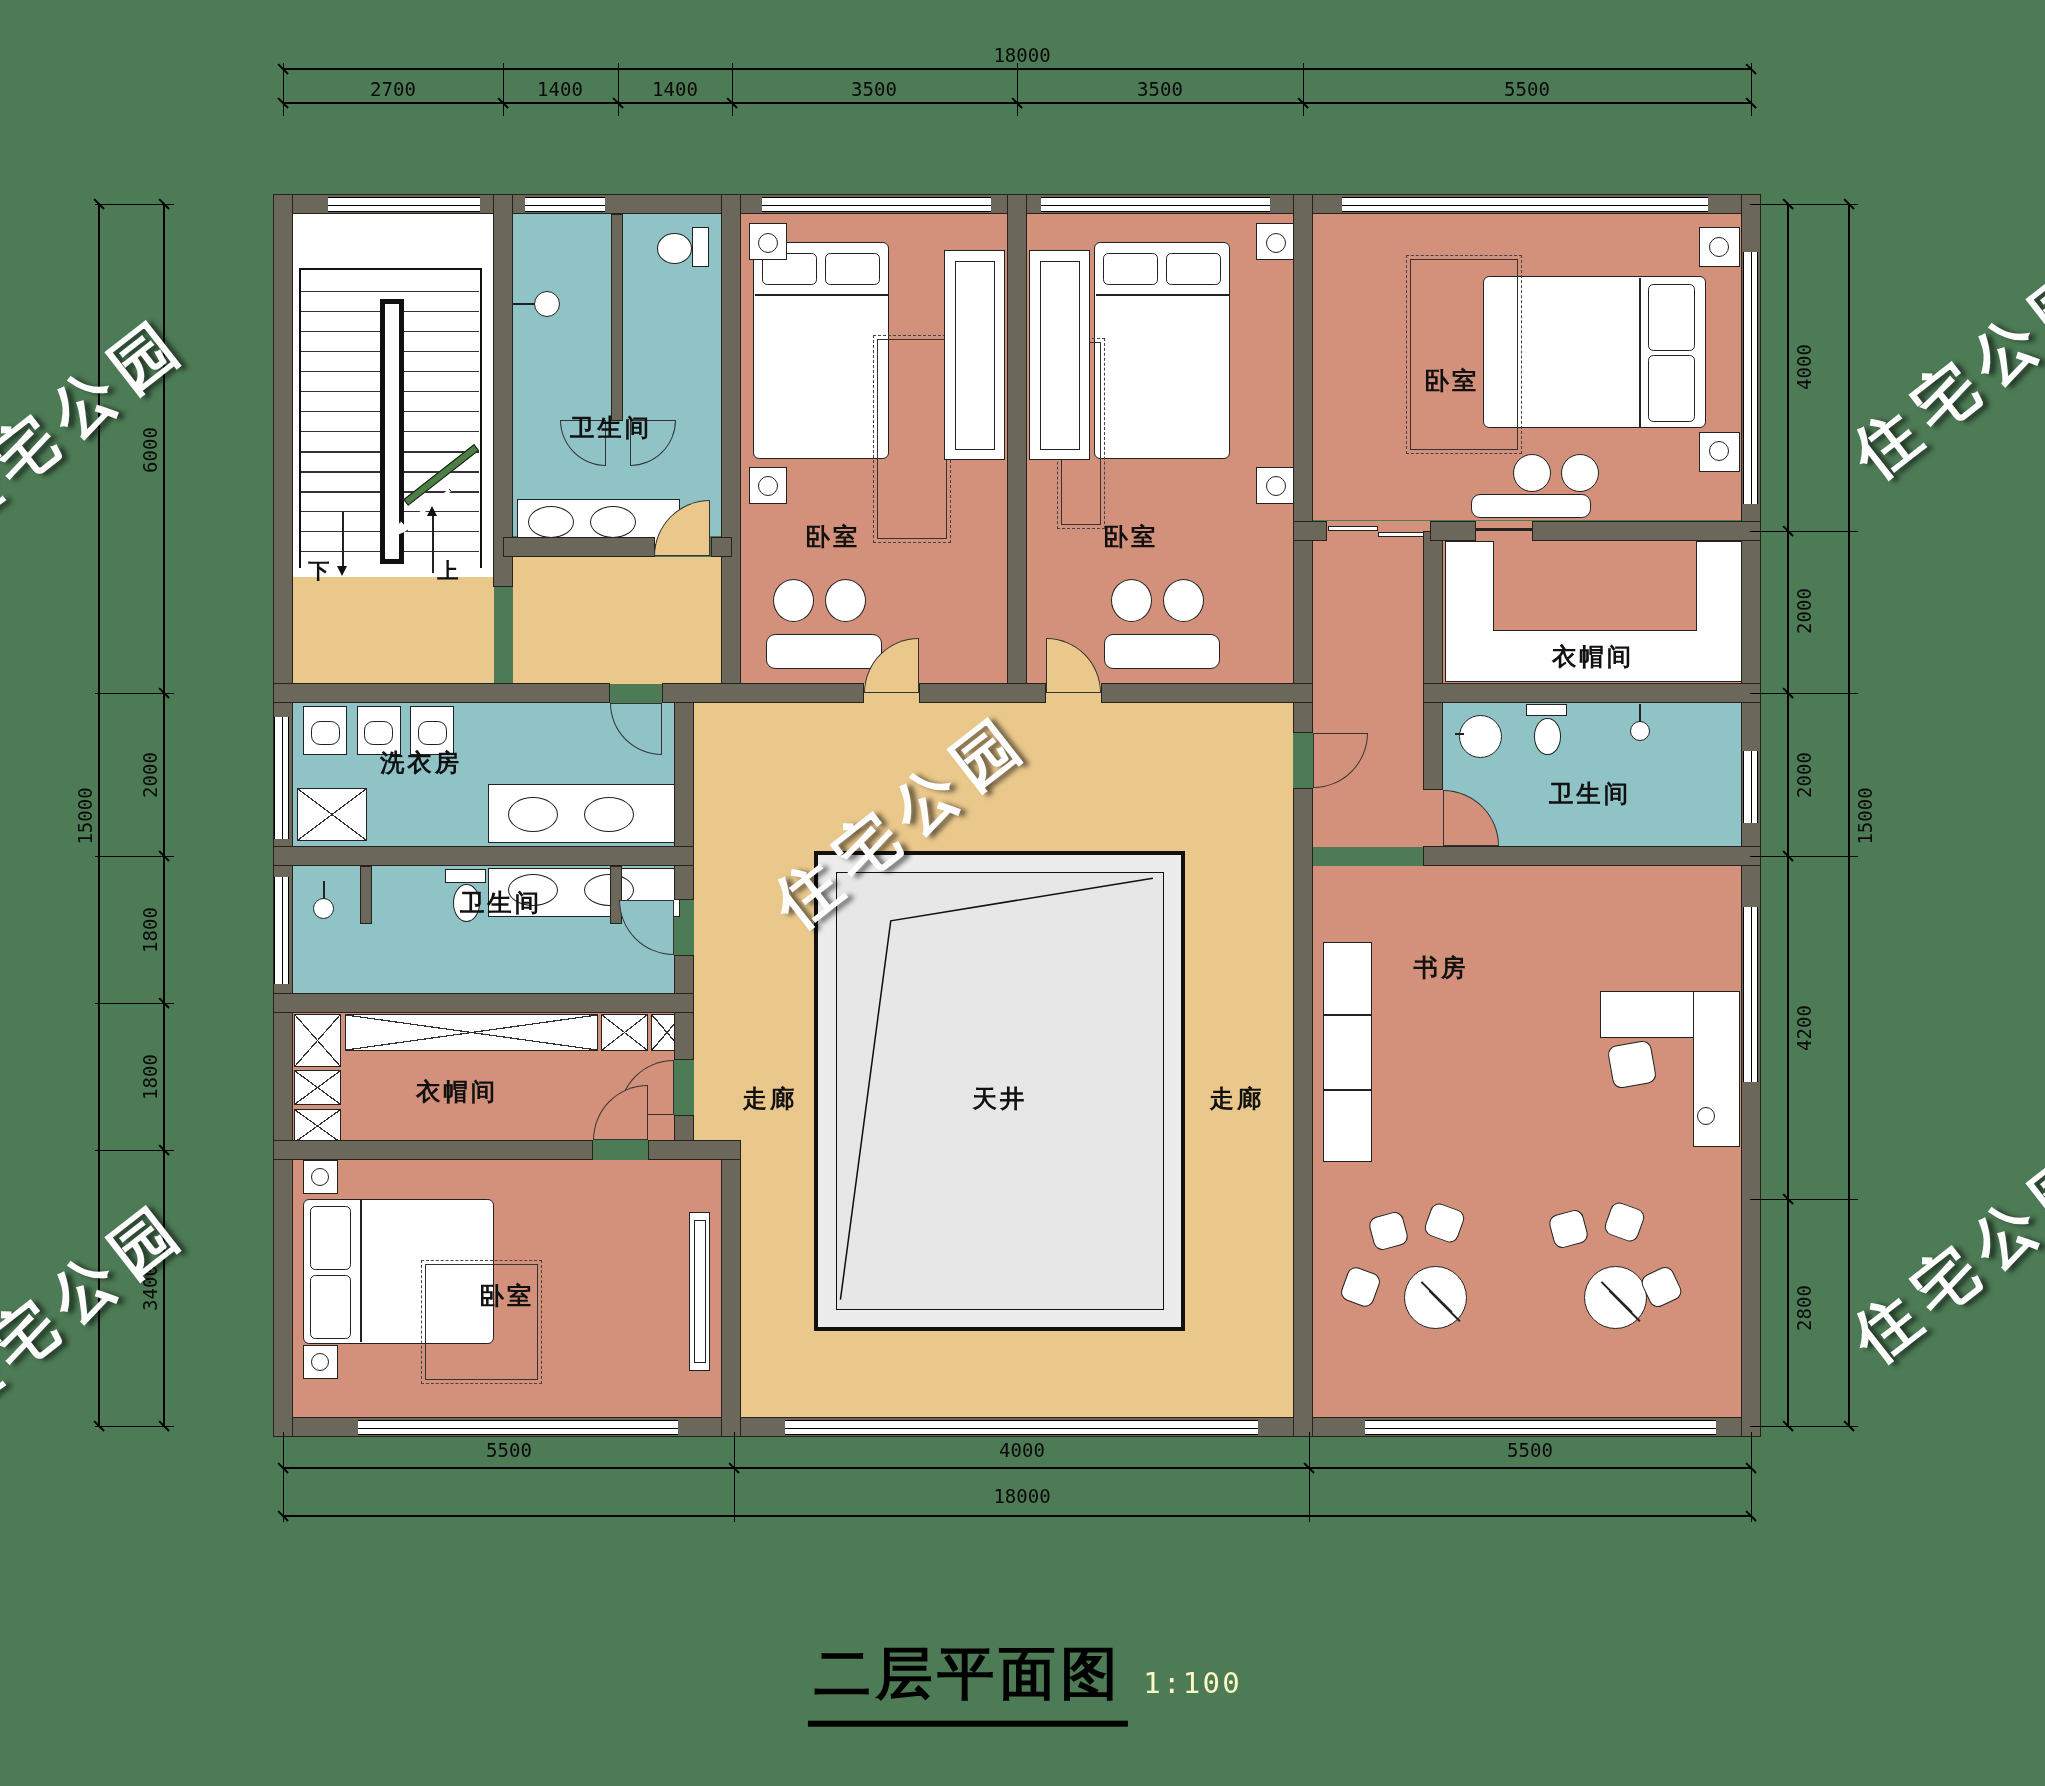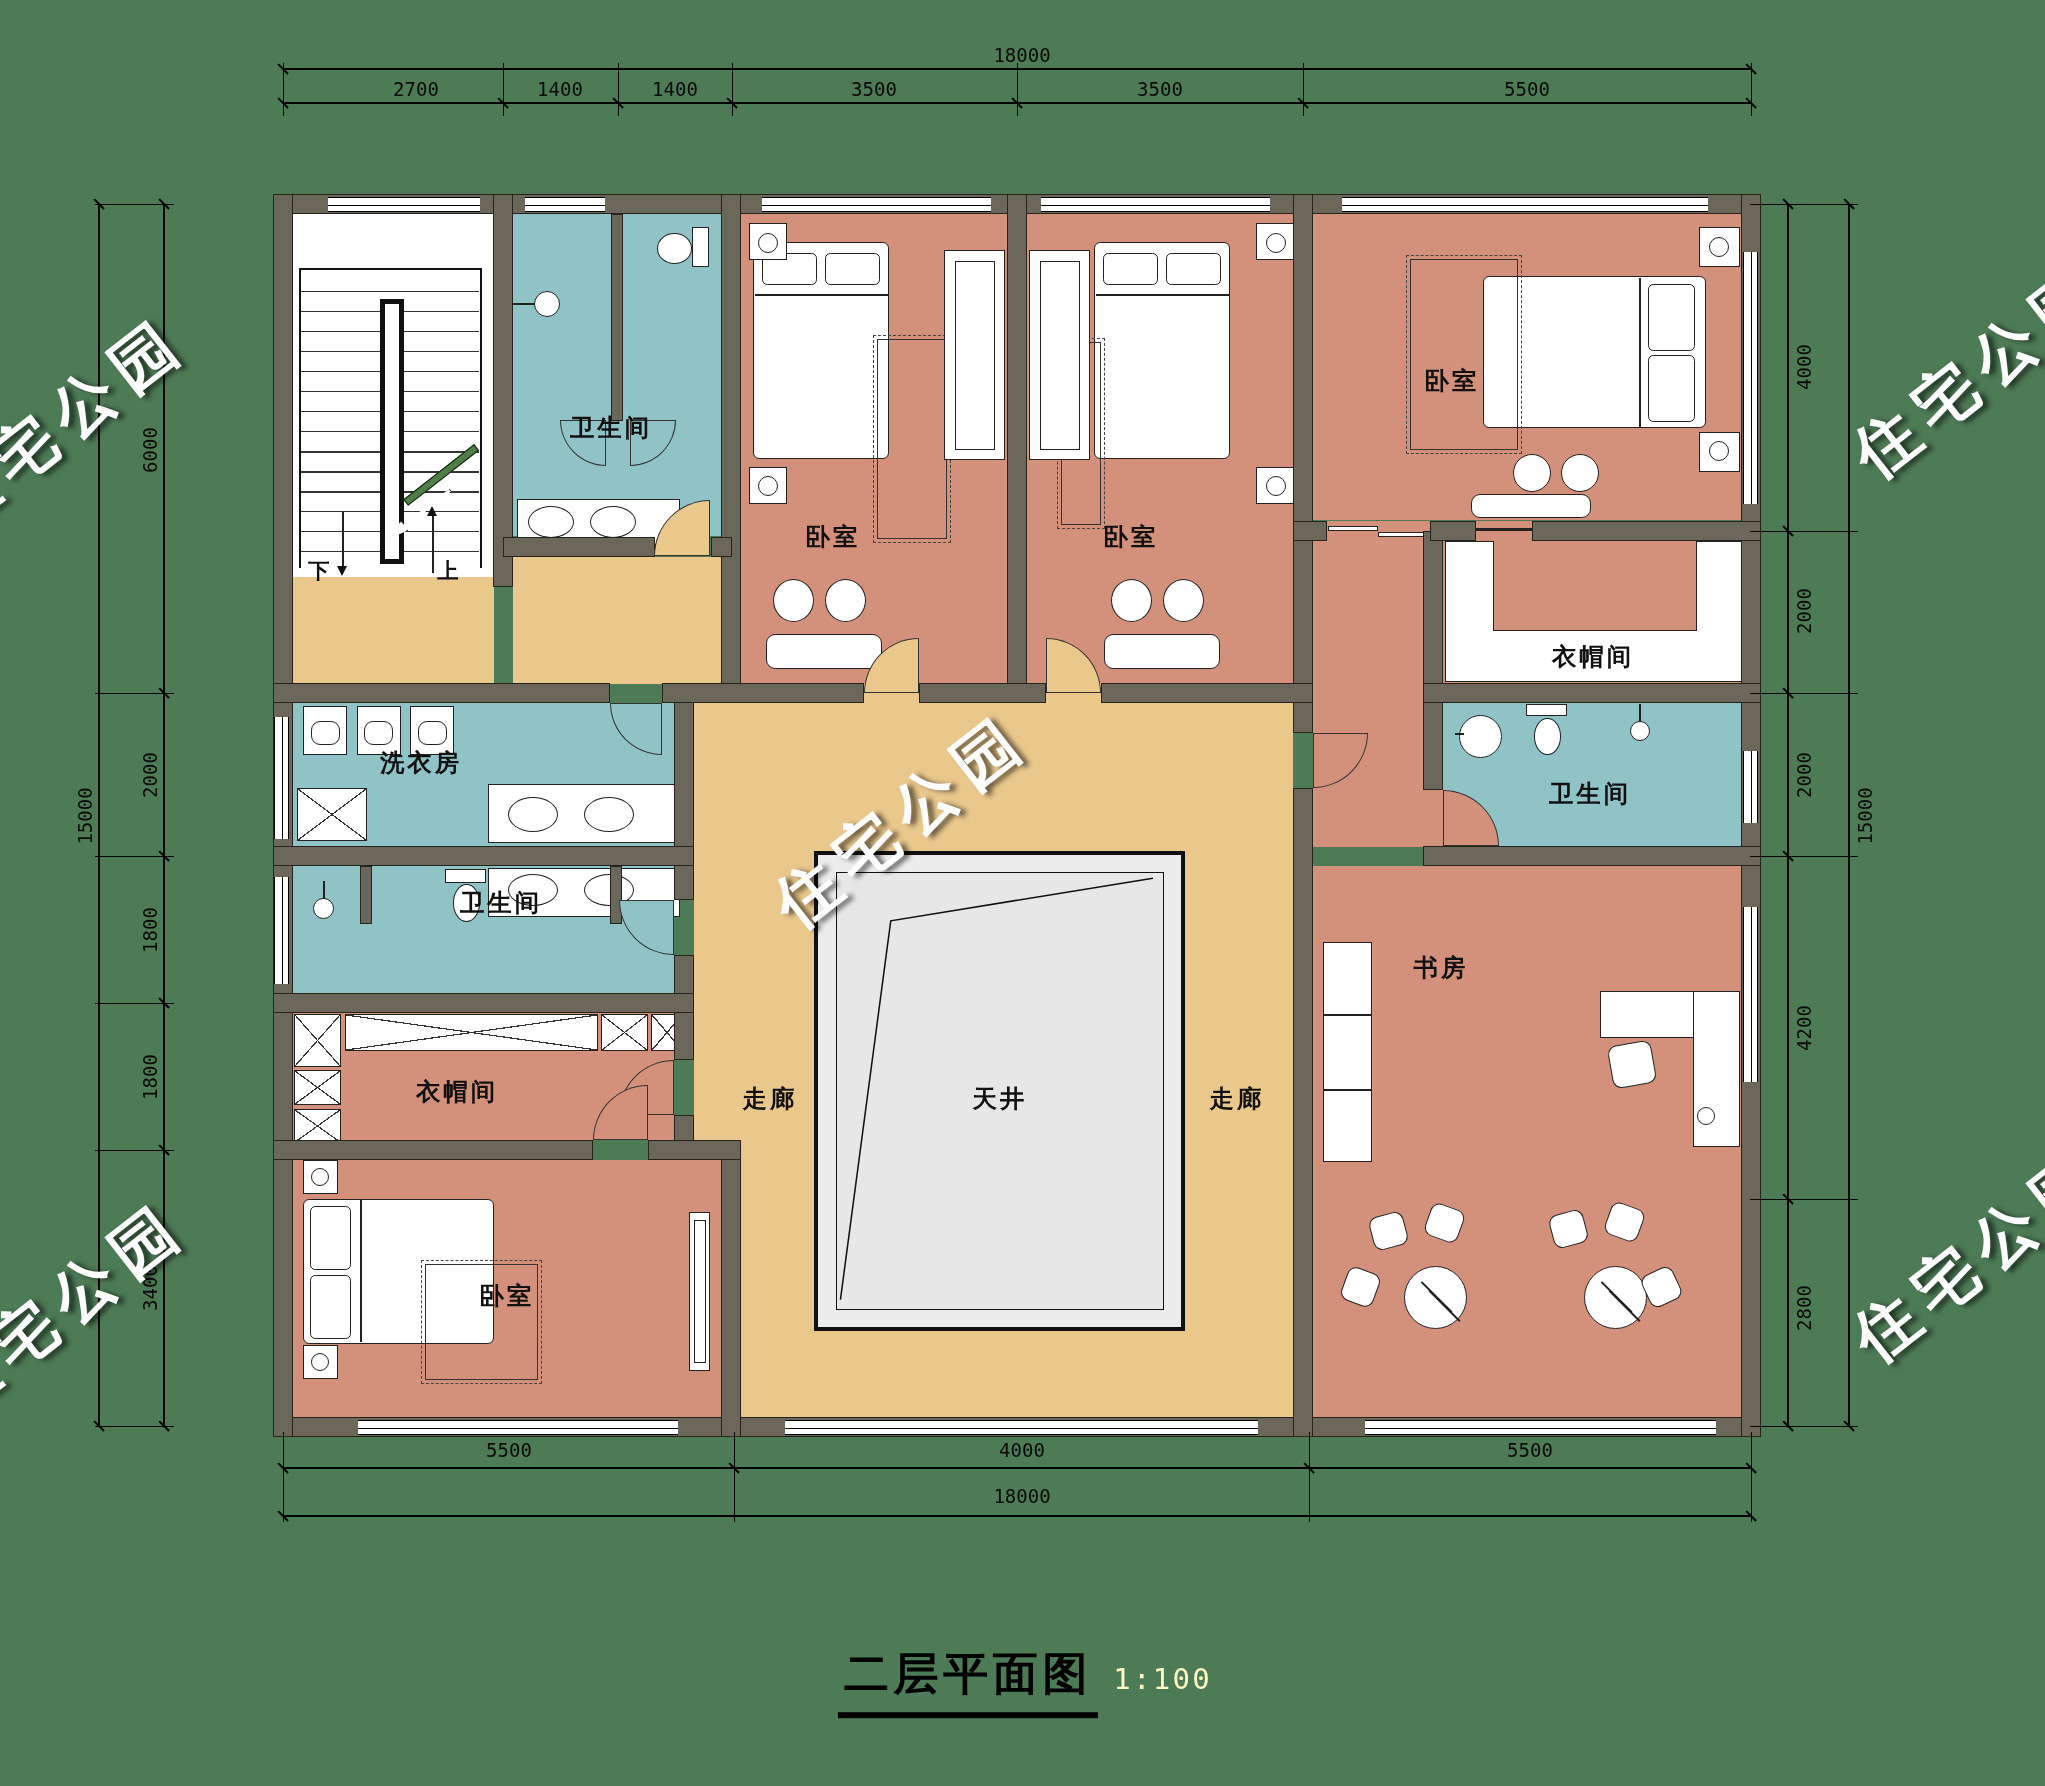--- a/index.html
+++ b/index.html
@@ -36,21 +36,21 @@
   .tri-dn{position:absolute;width:0;height:0;border-left:5.3px solid transparent;border-right:5.3px solid transparent;border-top:10.7px solid #111}
   .rlabel{position:absolute;transform:translate(-50%,-50%);font-family:"Liberation Serif",serif;font-size:24.4px;font-weight:700;color:#111;white-space:nowrap;letter-spacing:3px}
   .slabel{position:absolute;transform:translate(-50%,-50%);font-family:"Liberation Serif",serif;font-size:21.3px;font-weight:700;color:#111;white-space:nowrap}
   .dnum{position:absolute;transform:translate(-50%,-50%);font-family:"DejaVu Sans Mono",monospace;font-size:19px;color:#0a0a0a;white-space:nowrap}
   .dnum.v{transform:translate(-50%,-50%) rotate(-90deg)}
   .dline{position:absolute;background:#000}
   .tick{position:absolute;width:13.7px;height:2px;background:#000;transform:translate(-50%,-50%) rotate(45deg)}
   .extl{position:absolute;background:#000}
   .wm{position:absolute;font-weight:bold;font-size:63px;color:#fdfdfd;letter-spacing:12.2px;white-space:nowrap;transform:rotate(-38deg);text-shadow:3.8px 4.6px 5.3px rgba(0,0,0,.55);font-family:"Liberation Sans",sans-serif}
   #title{position:absolute;left:1025px;top:1681px;transform:translate(-50%,-50%);display:flex;align-items:baseline;gap:15.2px}
-  .title-cn{font-family:"Liberation Serif",serif;font-weight:bold;font-size:45px;color:#000;border-bottom:6.1px solid #000;padding:0 6.1px 7.6px;letter-spacing:4.6px;white-space:nowrap}
+  .title-cn{font-family:"Liberation Serif",serif;font-weight:bold;font-size:57px;color:#000;border-bottom:6.1px solid #000;padding:0 6.1px 7.6px;letter-spacing:4.6px;white-space:nowrap}
   .title-scale{font-family:"DejaVu Sans Mono",monospace;font-size:29px;color:#fef9c3;letter-spacing:2.3px}
   svg{position:absolute;left:0;top:0;pointer-events:none}
 </style>
 </head>
 <body>
 
 <div id="canvas">
 
   <div class="flr" style="left:293px;top:214px;width:201px;height:363px;background:#fff"></div>
   <div class="flr" style="left:293px;top:577px;width:201px;height:106px;background:#eac88c"></div>
@@ -339,21 +339,21 @@
       <div class="extl" style="left: 95px; top: 1426px; width: 79px; height: 1.1px;"></div>
       <div class="extl" style="left: 1750px; top: 204px; width: 108px; height: 1.1px;"></div>
       <div class="extl" style="left: 1750px; top: 531px; width: 108px; height: 1.1px;"></div>
       <div class="extl" style="left: 1750px; top: 693px; width: 108px; height: 1.1px;"></div>
       <div class="extl" style="left: 1750px; top: 856px; width: 108px; height: 1.1px;"></div>
       <div class="extl" style="left: 1750px; top: 1199px; width: 108px; height: 1.1px;"></div>
       <div class="extl" style="left: 1750px; top: 1426px; width: 108px; height: 1.1px;"></div>
     </div>
 
   <span class="dnum" style="left:1022px;top:55px">18000</span>
-  <span class="dnum" style="left:416px;top:89px">2700</span>
+  <span class="dnum" style="left:393px;top:89px">2700</span>
   <span class="dnum" style="left:560px;top:89px">1400</span>
   <span class="dnum" style="left:675px;top:89px">1400</span>
   <span class="dnum" style="left:874px;top:89px">3500</span>
   <span class="dnum" style="left:1160px;top:89px">3500</span>
   <span class="dnum" style="left:1527px;top:89px">5500</span>
   <span class="dnum" style="left:509px;top:1450px">5500</span>
   <span class="dnum" style="left:1022px;top:1450px">4000</span>
   <span class="dnum" style="left:1530px;top:1450px">5500</span>
   <span class="dnum" style="left:1022px;top:1496px">18000</span>
   <span class="dnum v" style="left:85px;top:816px">15000</span>

